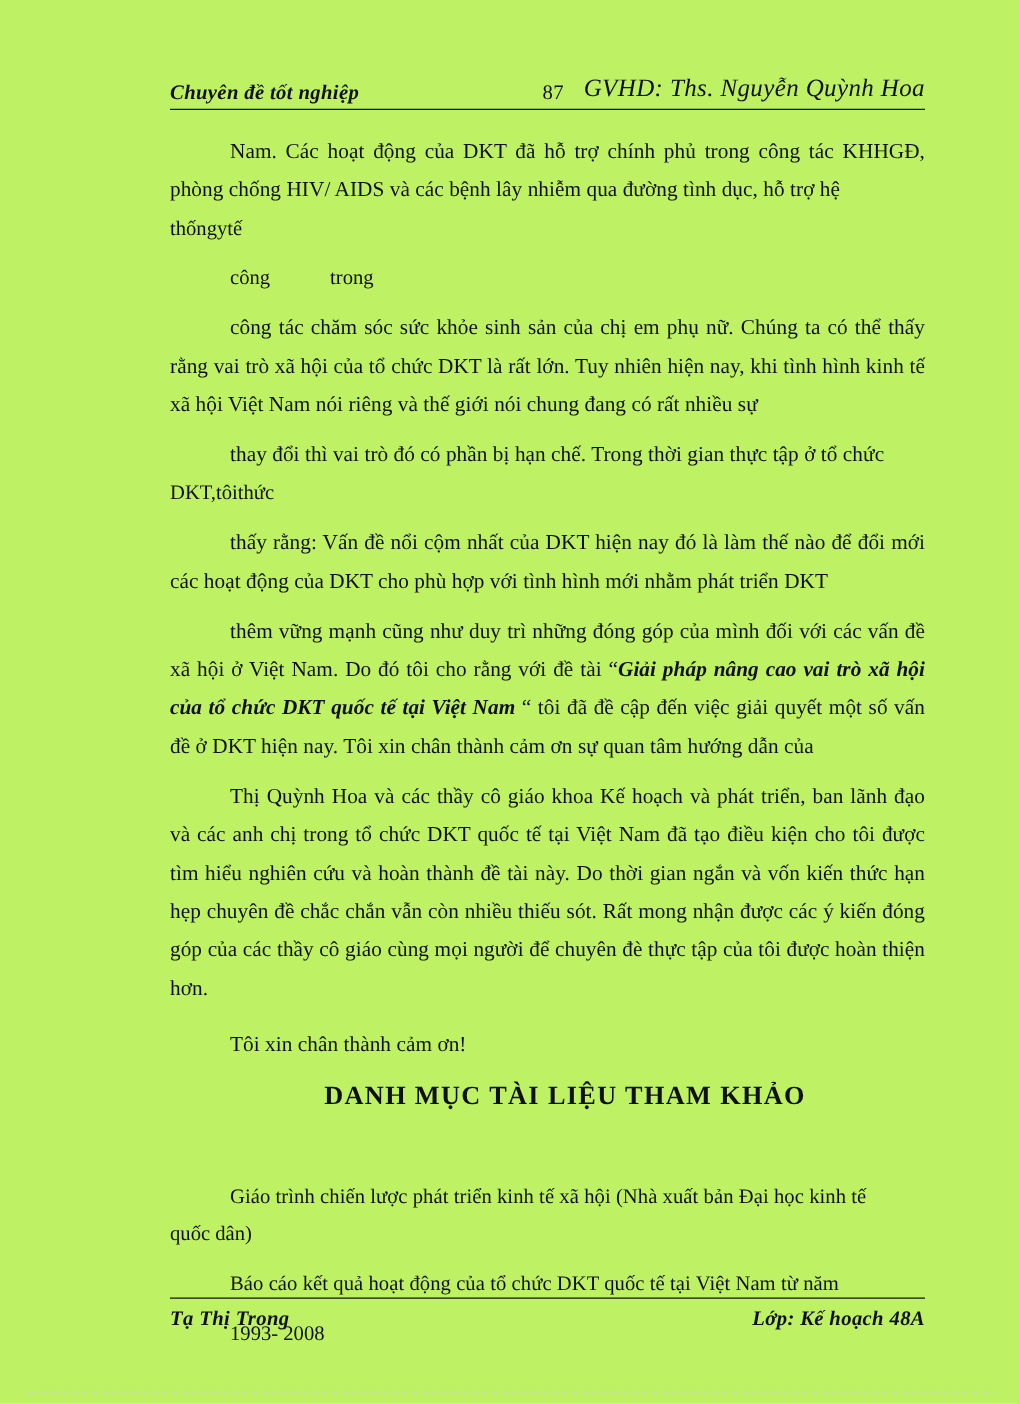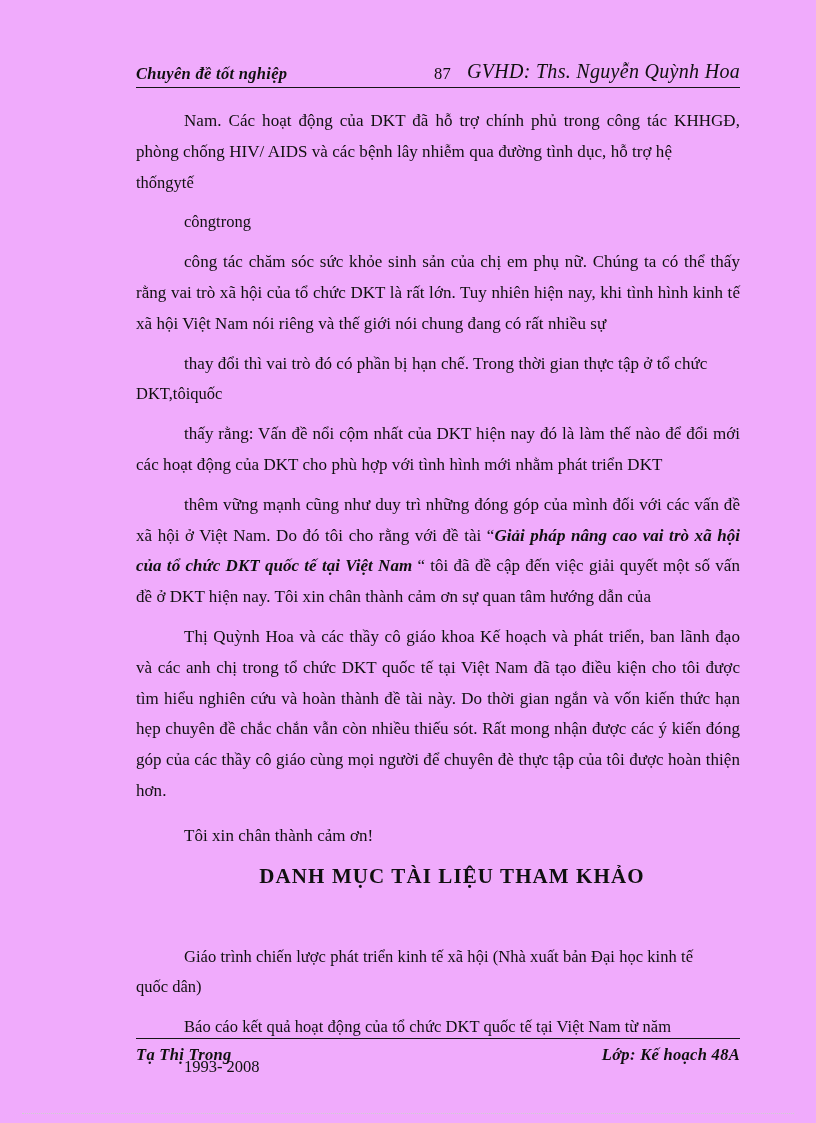--- a/index.html
+++ b/index.html
@@ -15,21 +15,21 @@
     color: #101010;
     overflow: hidden;
   }
 
   .page {
     position: absolute;
     left: 0;
     top: 0;
     width: 816px;
     height: 1123px;
-    background: #f0abfc;
+    background: #bef264;
   }
 
   
   .header {
     position: absolute;
     left: 136px;
     top: 58px;
     width: 604px;
     height: 30px;
     display: flex;
@@ -85,20 +85,21 @@
   
   .stretched {
     display: flex;
     font-size: 16.5px;
     line-height: 30.8px;
     width: 100%;
   }
   .stretched.indent-start {
     padding-left: 48px;
     box-sizing: border-box;
+    gap: 48px;
   }
   .stretched > span {
     white-space: nowrap;
   }
 
   .gap-s  { height: 9px; }
   .gap-m  { height: 14px; }
 
   .bold-italic {
     font-weight: bold;
@@ -201,21 +202,21 @@
 
     <p class="para indent">công tác chăm sóc sức khỏe sinh sản của chị em phụ nữ. Chúng ta có thể thấy rằng vai trò xã hội của tổ chức DKT là rất lớn. Tuy nhiên hiện nay, khi tình hình kinh tế xã hội Việt Nam nói riêng và thế giới nói chung đang có rất nhiều sự</p>
 
     <div class="gap-s"></div>
 
     <p class="para indent">thay đổi thì vai trò đó có phần bị hạn chế. Trong thời gian thực tập ở tổ chức</p>
 
     <div class="stretched">
       <span>DKT,</span>
       <span>tôi</span>
-      <span>quốc</span>
+      <span>thức</span>
     </div>
 
     <div class="gap-s"></div>
 
     <p class="para indent">thấy rằng: Vấn đề nổi cộm nhất của DKT hiện nay đó là làm thế nào để đổi mới các hoạt động của DKT cho phù hợp với tình hình mới nhằm phát triển DKT</p>
 
     <div class="gap-s"></div>
 
     <p class="para indent"><span>thêm vững mạnh cũng như duy trì những đóng góp của mình đối với các vấn đề xã hội ở Việt Nam. Do đó tôi cho rằng với đề tài “</span><span class="bold-italic">Giải pháp nâng cao vai trò xã hội của tổ chức DKT quốc tế tại Việt Nam</span><span> “ tôi đã đề cập đến việc giải quyết một số vấn đề ở DKT hiện nay. Tôi xin chân thành cảm ơn sự quan tâm hướng dẫn của</span></p>
 

